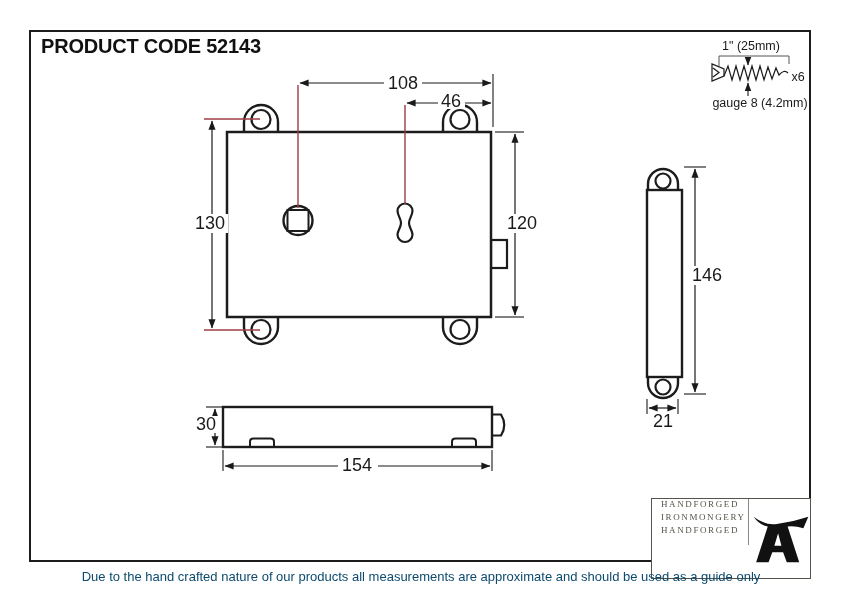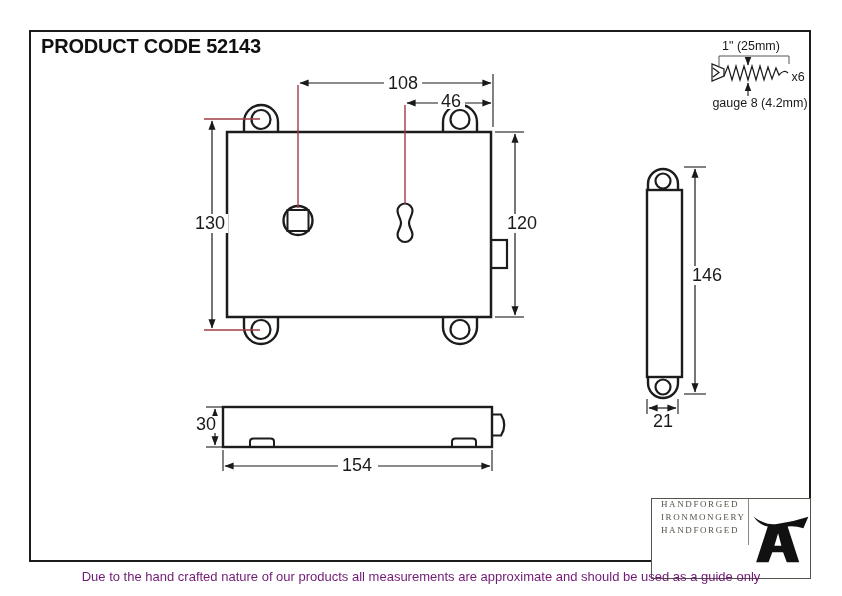--- a/index.html
+++ b/index.html
@@ -9,21 +9,21 @@
   .title{position:absolute;left:41px;top:35px;font-size:20px;font-weight:600;color:#111;letter-spacing:-0.2px;}
   svg.draw{position:absolute;left:0;top:0;}
   .dim{font-family:"Liberation Sans",sans-serif;font-size:18px;fill:#1a1a1a;}
   .small{font-family:"Liberation Sans",sans-serif;font-size:12.5px;fill:#1a1a1a;}
   .logo-box{position:absolute;left:651px;top:498px;width:160px;height:81px;border:1px solid #55534a;
     box-sizing:border-box;display:flex;background:#fff;}
   .logo-text{width:88px;padding-left:9px;display:flex;flex-direction:column;gap:2px;}
   .logo-text span{font-family:"Liberation Serif",serif;font-size:9px;letter-spacing:1.6px;color:#56544a;line-height:11px;}
   .logo-divider{width:1px;height:46px;background:#8a8880;margin:0 4px 0 2px;}
   .anvil-wrap{flex:1;display:flex;justify-content:center;align-items:center;}
-  .disclaimer{position:absolute;left:0;top:569px;width:842px;text-align:center;font-size:13px;color:#701a75;}
+  .disclaimer{position:absolute;left:0;top:569px;width:842px;text-align:center;font-size:13px;color:#0c4a6e;}
 </style>
 </head>
 <body>
 
 <div class="page">
 
   <div class="frame"></div>
 
   <div class="title">PRODUCT CODE 52143</div>
 

